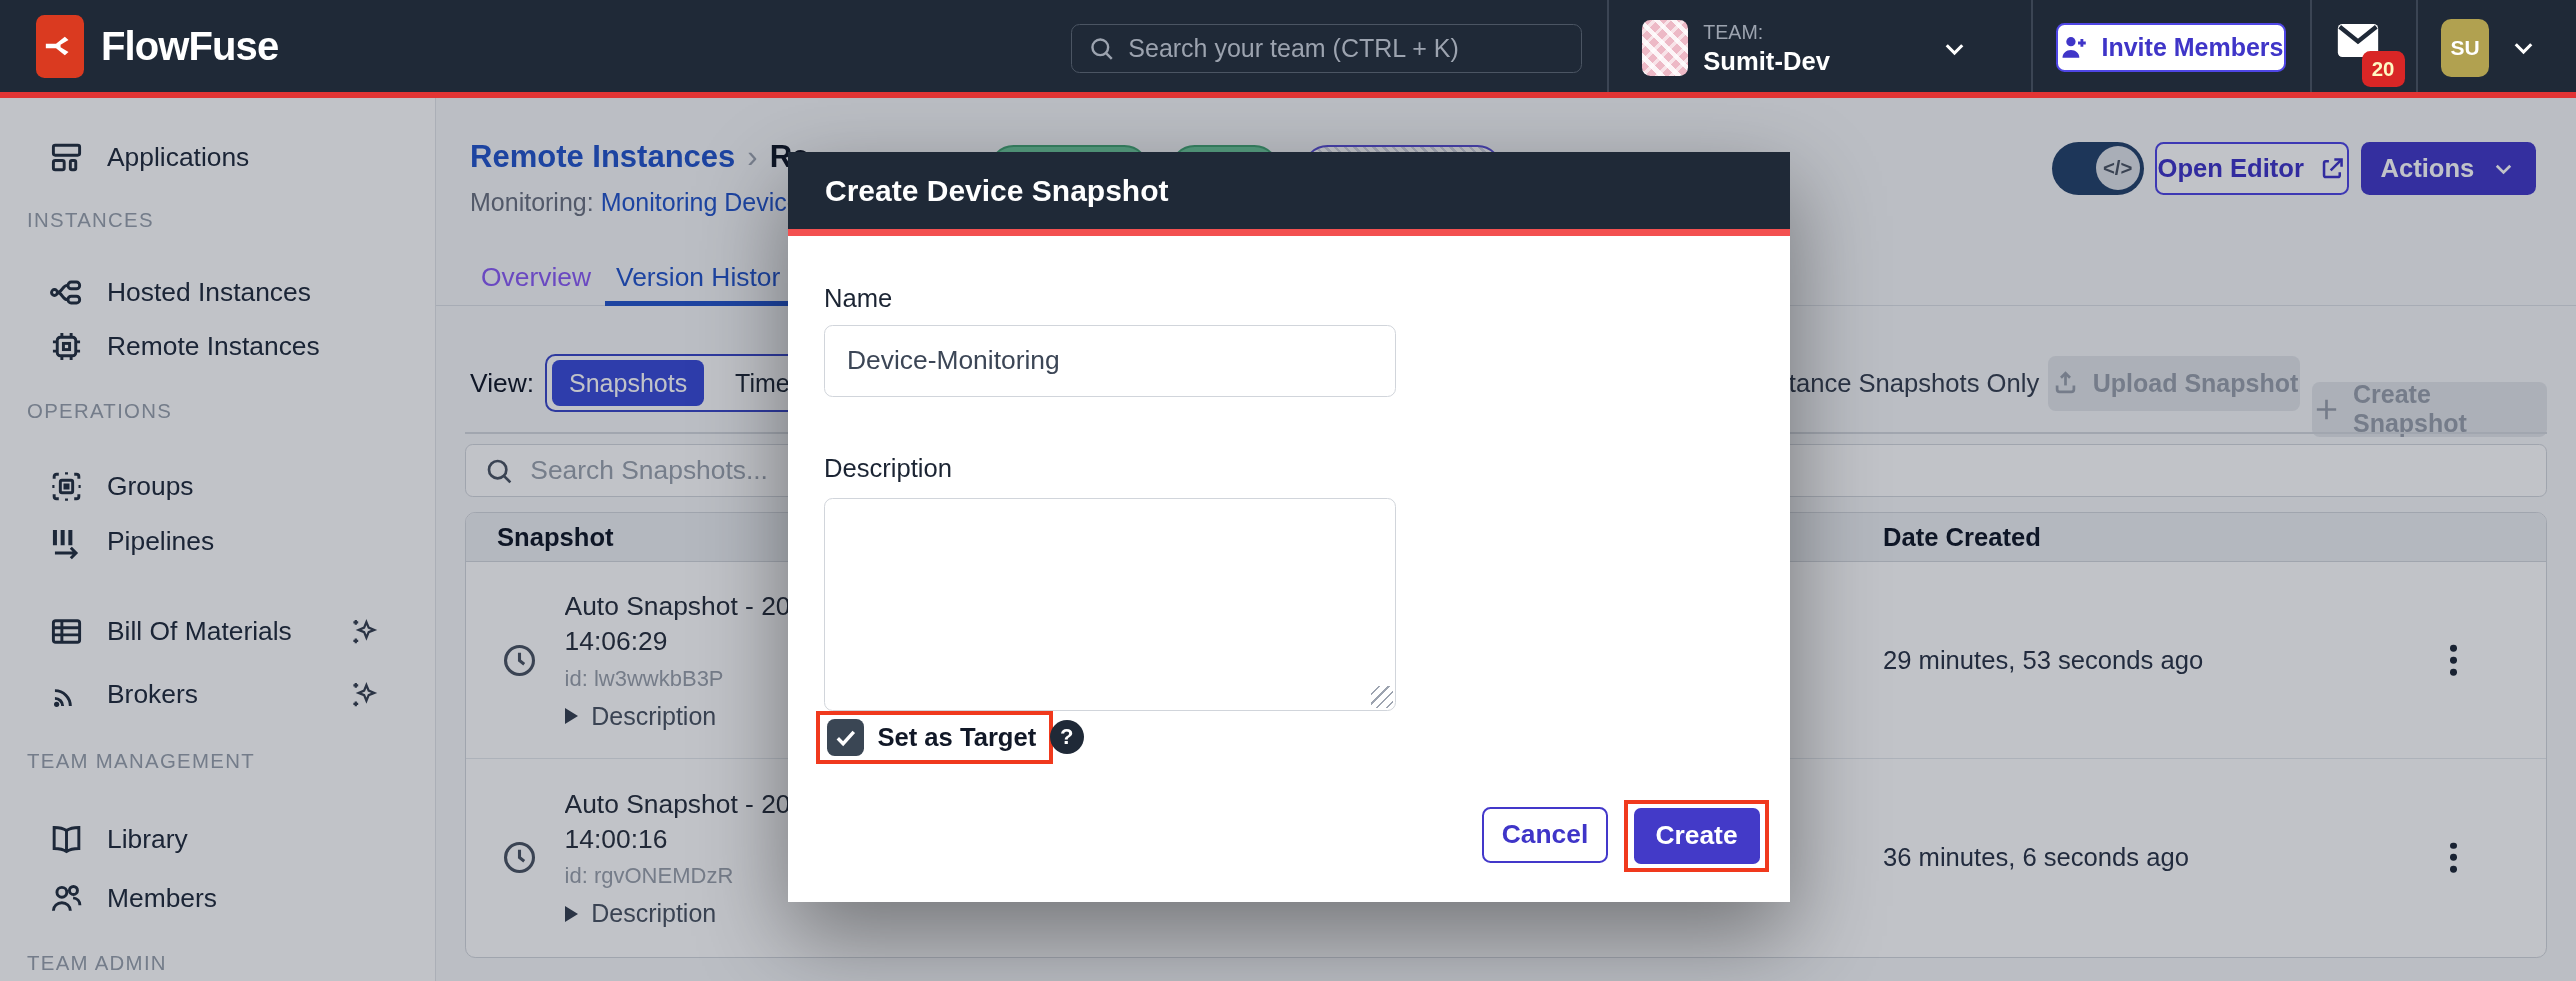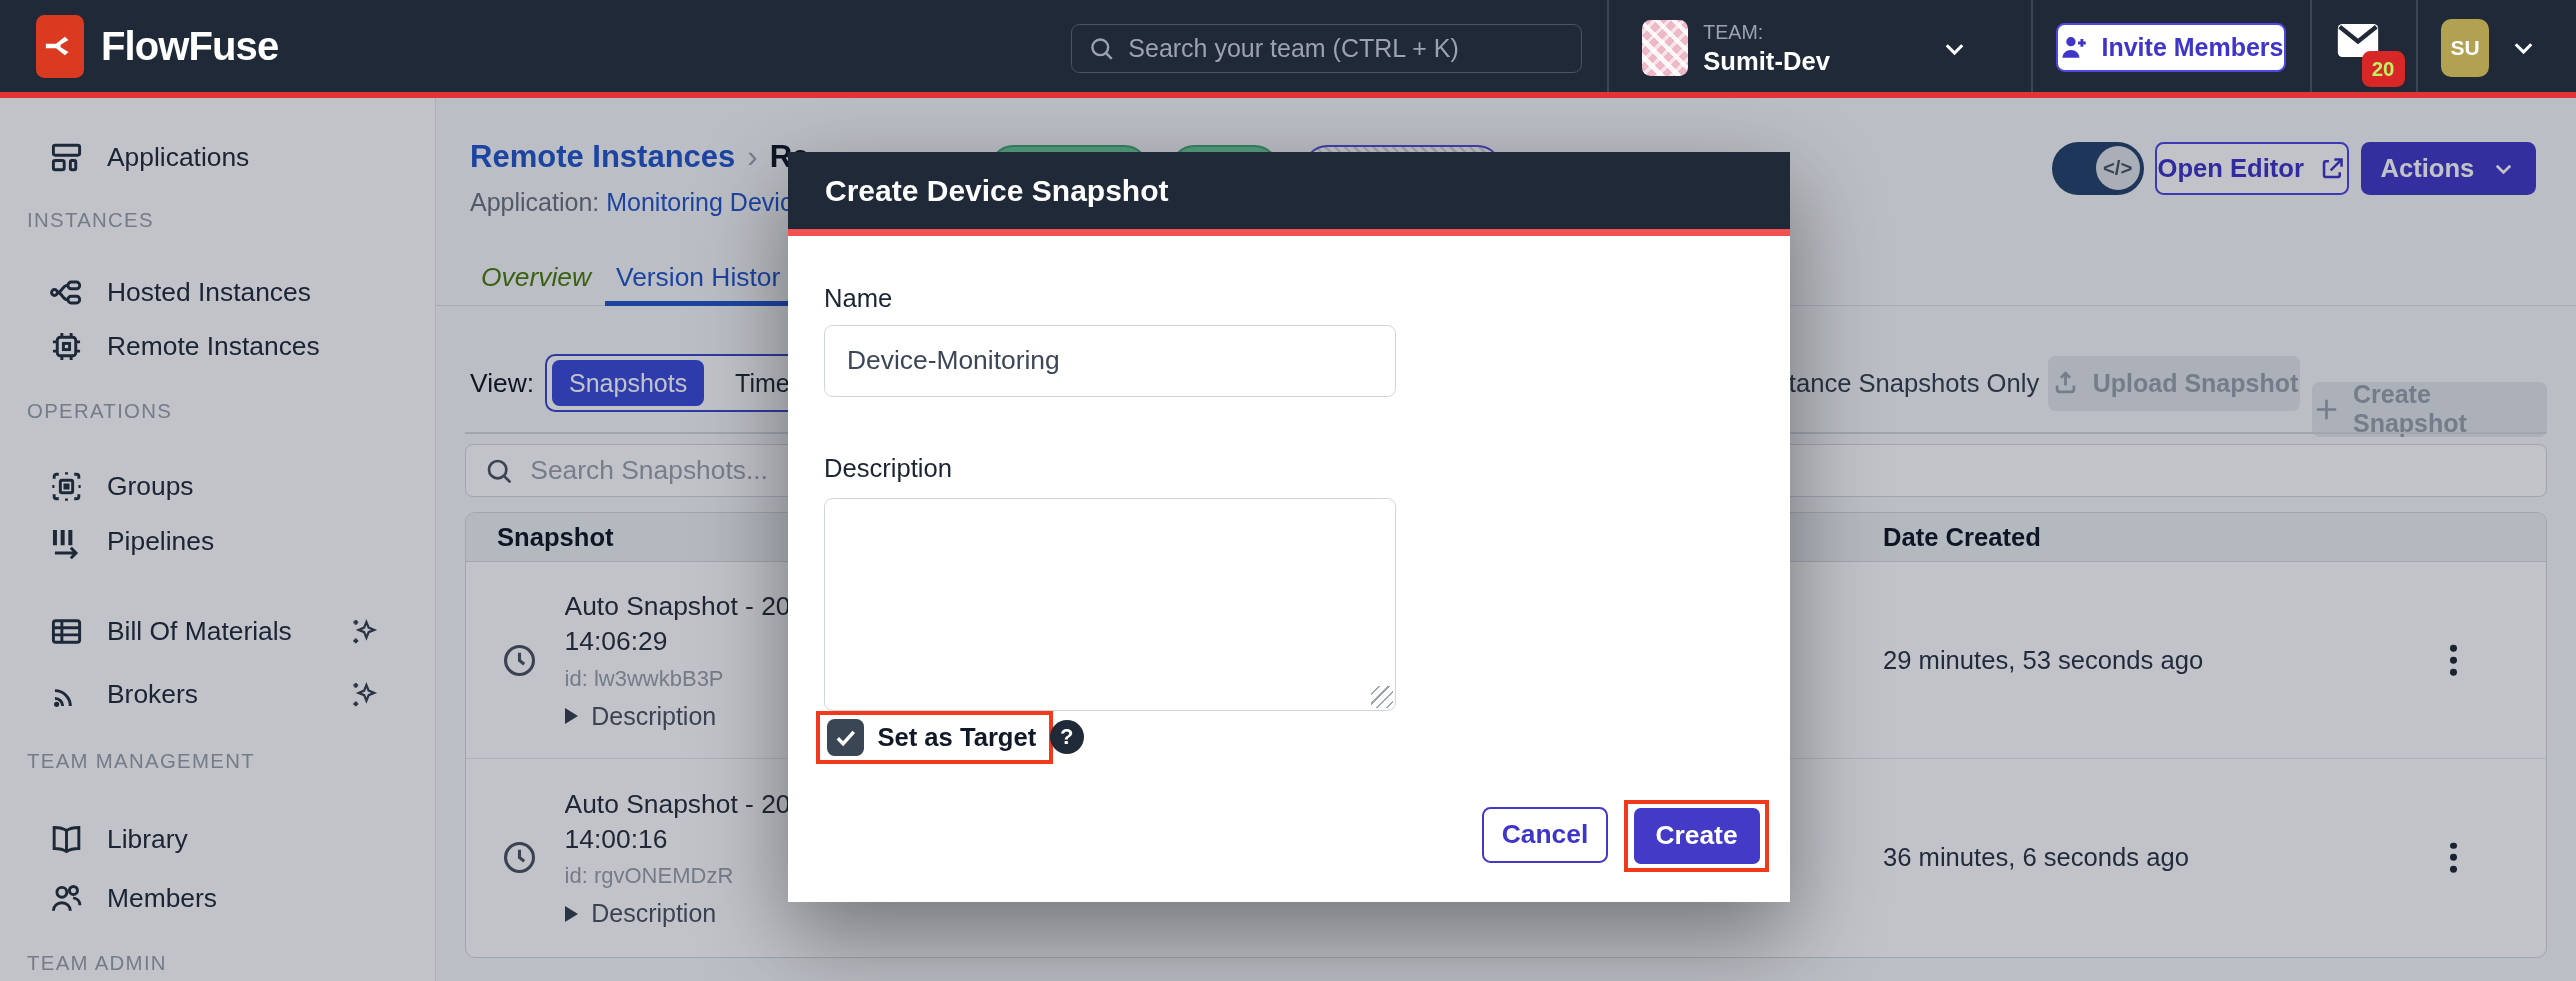--- a/index.html
+++ b/index.html
@@ -22,21 +22,21 @@
   .team-avatar { width:46px; height:56px; border-radius:8.5px; background:#edb9c6;
                  background-image:repeating-linear-gradient(45deg, rgba(255,255,255,.85) 0 4.3px, transparent 4.3px 12px),
                                   repeating-linear-gradient(-45deg, rgba(255,255,255,.6) 0 3.4px, transparent 3.4px 10.2px); }
   .team-label { color:#9ca3af; font-size:19.6px; }
   .team-name { color:#ffffff; font-size:25.6px; font-weight:600; margin-top:3.4px; }
   .nav-chev { color:#ffffff; }
   .invite-btn { position:absolute; left:2056px; top:23px; width:230px; height:49px; background:#ffffff;
                 border:2.6px solid #4f46e5; border-radius:8.5px; display:flex; align-items:center; justify-content:center;
                 gap:12px; color:#3f35c8; font-size:25px; font-weight:700; cursor:pointer; }
   .mail-wrap { position:absolute; left:2336px; top:22px; width:68px; height:60px; }
-  .mail-badge { position:absolute; left:25.6px; top:29px; min-width:43px; height:36px; background:#d92626; color:#bef264;
+  .mail-badge { position:absolute; left:25.6px; top:29px; min-width:43px; height:36px; background:#d92626; color:#fef9c3;
                 font-size:20.4px; font-weight:700; border-radius:8.5px; display:flex; align-items:center; justify-content:center; padding:0 8.5px; }
   .user-avatar { position:absolute; left:2441px; top:19px; width:48px; height:58px; border-radius:10.2px; background:#b1a150;
                  color:#fff; font-size:21px; font-weight:700; display:flex; align-items:center; justify-content:center; }
   .chev-right { position:absolute; left:2508px; top:32px; }
 
   
   .sidebar { position:absolute; top:98px; left:0; width:436px; height:883px; background:#ffffff; border-right:1.7px solid #e2e5e9; }
   .side-item { position:absolute; left:0; width:100%; height:55px; display:flex; align-items:center; gap:22px;
                padding-left:48px; color:#222c3d; font-size:26.4px; cursor:pointer; }
   .side-item .spark { position:absolute; right:53px; color:#374151; }
@@ -63,21 +63,21 @@
                   color:#4b5563; font-size:20.4px; font-weight:700; display:flex; align-items:center; justify-content:center; }
   .open-editor-btn { position:absolute; left:1719px; top:44px; width:194px; height:53px; background:#ffffff; border:2.6px solid #4f46e5;
                      border-radius:8.5px; color:#3f35c8; font-size:25.6px; font-weight:700; display:flex; align-items:center;
                      justify-content:center; gap:13.6px; cursor:pointer; }
   .actions-btn { position:absolute; left:1925px; top:44px; width:175px; height:53px; background:#433ac8; border-radius:8.5px;
                  color:#ffffff; font-size:25.6px; font-weight:700; display:flex; align-items:center; justify-content:center;
                  gap:15.3px; cursor:pointer; }
 
   .tabbar { position:absolute; left:0; right:0; top:152px; height:56px; border-bottom:1.7px solid #dde1e6; }
   .tab { position:absolute; top:12px; font-size:26.4px; cursor:pointer; }
-  .tab-overview { left:45px; color:#4d7c0f;font-style:italic; }
+  .tab-overview { left:45px; color:#8b5cf6; }
   .tab-version { left:180px; color:#2456cb; }
   .tab-underline { position:absolute; left:169px; top:51px; width:247px; height:5.1px; background:#2456cb; }
 
   .viewrow { position:absolute; left:0; right:0; top:256px; height:61px; }
   .view-label { position:absolute; left:34px; top:13.6px; font-size:26.4px; color:#111827; }
   .segmented { position:absolute; left:109px; top:0; width:366px; height:58px; border:2.6px solid #3b49c9; border-radius:10.2px;
                background:#ffffff; display:flex; align-items:center; padding:0 5.1px; overflow:hidden; }
   .seg-selected { width:152px; height:46px; background:#3b4cd8; border-radius:7.7px; color:#fff; font-size:25px; font-weight:500;
                   display:flex; align-items:center; justify-content:center; cursor:pointer; }
   .seg-other { margin-left:31px; color:#1f2937; font-size:25px; cursor:pointer; }
@@ -334,21 +334,21 @@
 
     <div class="breadcrumb">
       <span class="bc-root">Remote Instances</span><span class="bc-sep">›</span><span class="bc-cur">Ra</span>
     </div>
 
     <div class="status-badge badge-g1"></div>
     <div class="status-badge badge-g2"></div>
     <div class="status-badge badge-o3"></div>
 
     <div class="app-line">
-      <span class="app-label">Application:</span>
+      <span class="app-label">Monitoring:</span>
       <span class="app-link">Monitoring Device H</span>
     </div>
 
     <div class="devmode-pill">
       <div class="devmode-knob">&lt;/&gt;</div>
     </div>
     <div class="open-editor-btn">
       <span>Open Editor</span>
       <span>
           <svg width="29" height="29" viewBox="0 0 24 24" fill="none" stroke="#3f35c8" stroke-width="2.1">

